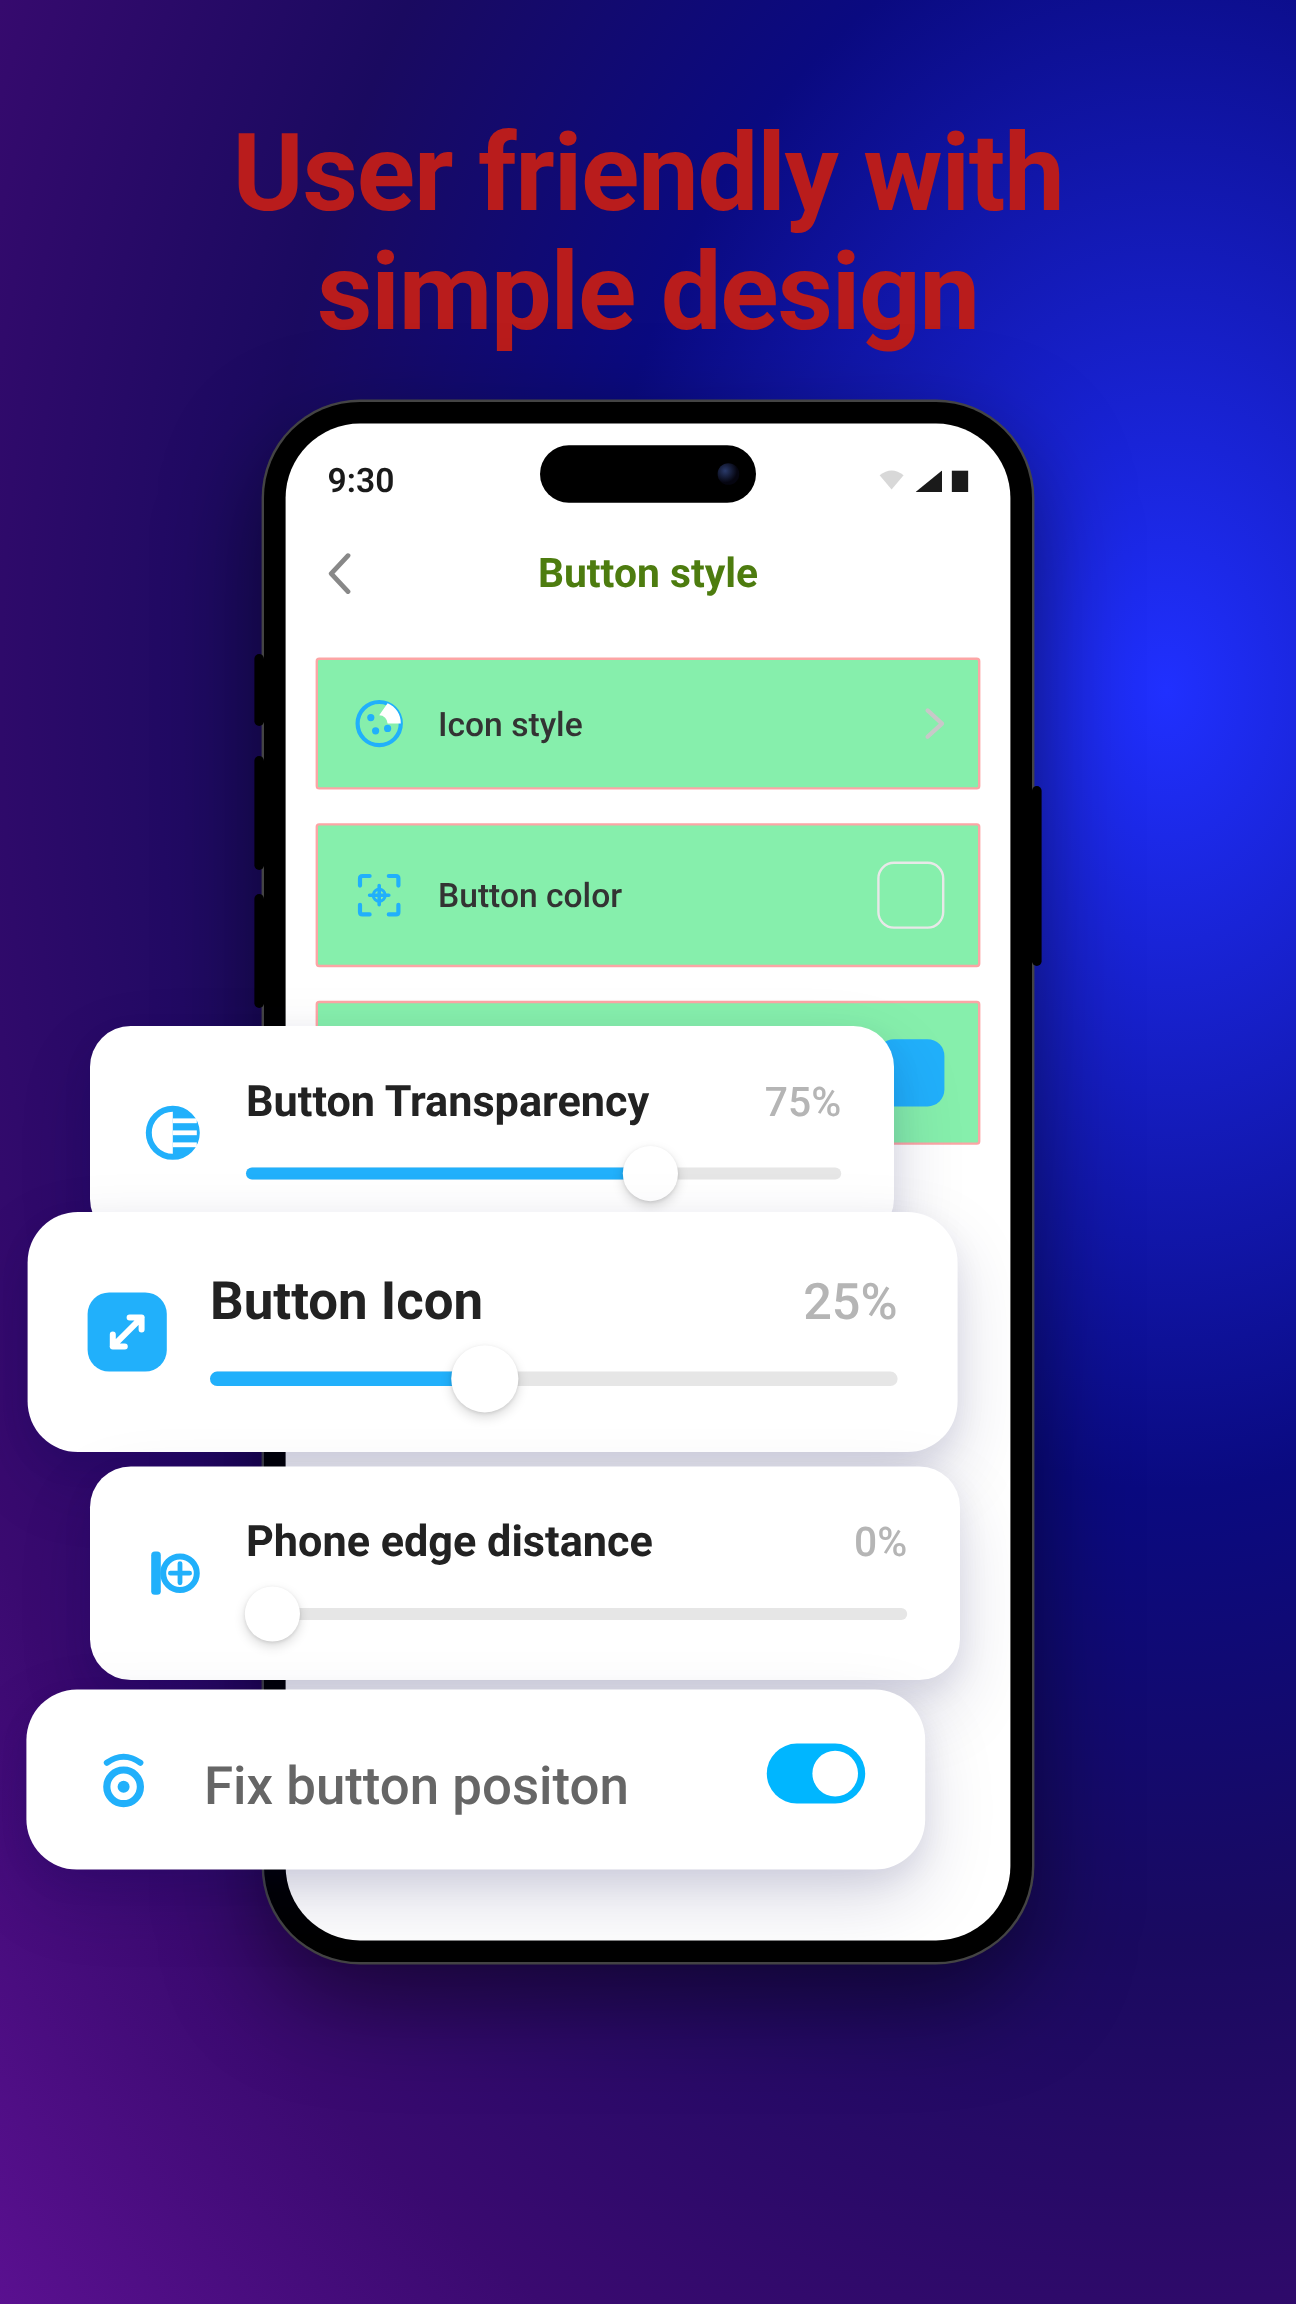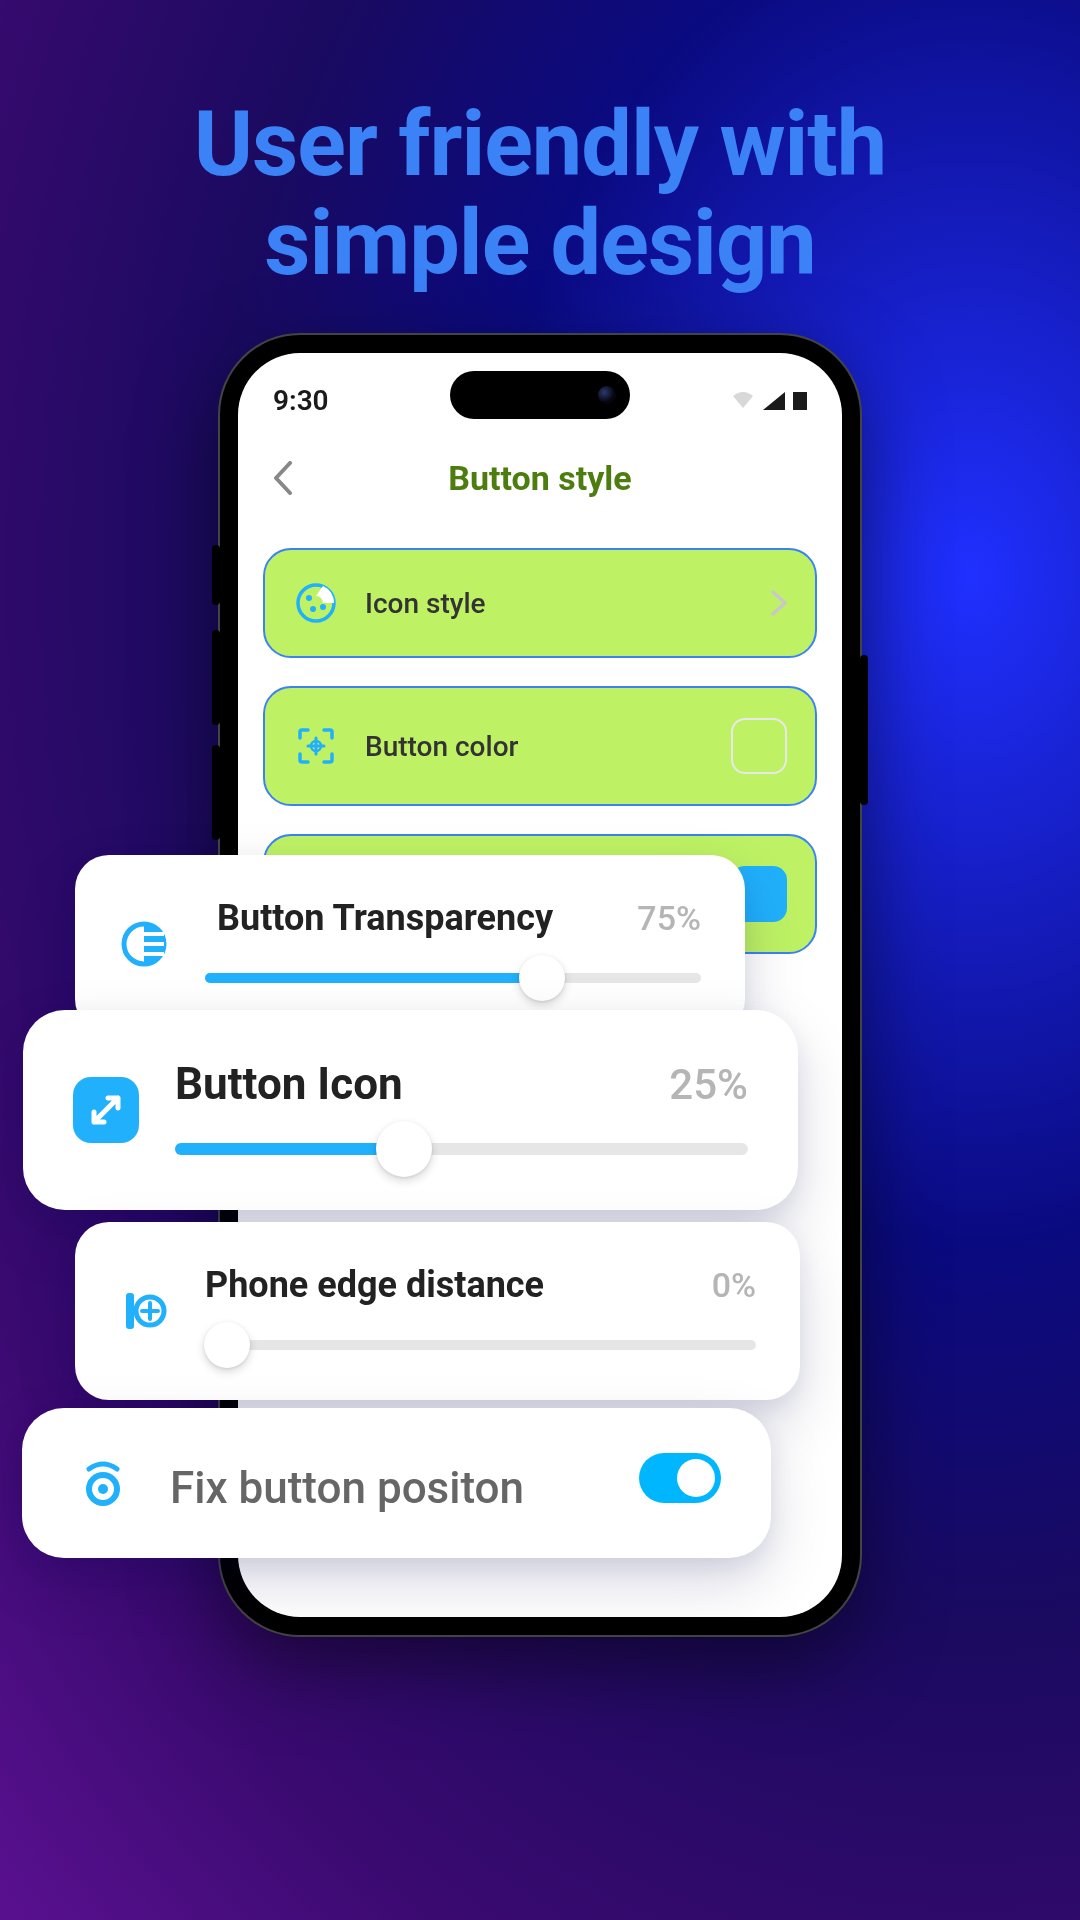--- a/index.html
+++ b/index.html
@@ -7,21 +7,21 @@
     width: 1080px;
     height: 1920px;
     overflow: hidden;
     background: radial-gradient(ellipse at 90% 30%, #2030ff 0%, #0a0a80 35%, #1a0a60 55%, #3a0a70 80%, #5a1090 100%);
     font-family: -apple-system, BlinkMacSystemFont, "Segoe UI", Roboto, sans-serif;
     position: relative;
   }
 
   .hero-title {
     text-align: center;
-    color: #3b82f6;
+    color: #b91c1c;
     font-size: 90px;
     font-weight: 700;
     line-height: 1.1;
     margin-top: 95px;
     letter-spacing: -1px;
   }
 
   .phone-wrap {
     position: absolute;
     left: 50%;
@@ -98,23 +98,23 @@
   .back-chevron {
     width: 40px; height: 40px; display: flex; align-items: center; justify-content: center;
   }
   .page-title {
     position: absolute; left: 0; right: 0; text-align: center;
     font-size: 34px; font-weight: 700; color: #4d7c0f;
     pointer-events: none;
   }
 
   .list-card {
-    background: #bef264;
-    border: 2px solid #3b82f6;
-    border-radius: 28px;
+    background: #86efac;
+    border: 2px solid #fca5a5;
+    border-radius: 3px;
     padding: 30px 28px;
     display: flex;
     align-items: center;
     margin-bottom: 28px;
   }
   .list-card .icon-slot {
     width: 46px; height: 46px; display: flex; align-items: center; justify-content: center;
     margin-right: 26px;
   }
   .list-card .label {
@@ -159,21 +159,21 @@
     height: 10px; background: #21b0fb; border-radius: 10px;
   }
   .slider-thumb {
     position: absolute; top: 50%; transform: translate(-50%, -50%);
     width: 46px; height: 46px; background: #fff; border-radius: 50%;
     box-shadow: 0 4px 10px rgba(0,0,0,0.15), 0 1px 3px rgba(0,0,0,0.1);
   }
 
   
   .card-trans { left: 75px; top: 855px; width: 670px; }
-  .card-trans .fc-label { font-size: 36px; margin-left: 12px; }
+  .card-trans .fc-label { font-size: 36px; }
   .card-trans .fc-value { font-size: 34px; }
   .card-trans .fc-icon { width: 50px; height: 50px; }
 
   
   .card-size { left: 23px; top: 1010px; width: 775px; padding: 48px 50px; border-radius: 42px; }
   .card-size .fc-label { font-size: 44px; }
   .card-size .fc-value { font-size: 42px; }
   .card-size .fc-icon {
     width: 66px; height: 66px; background: #21b0fb; border-radius: 18px;
   }

